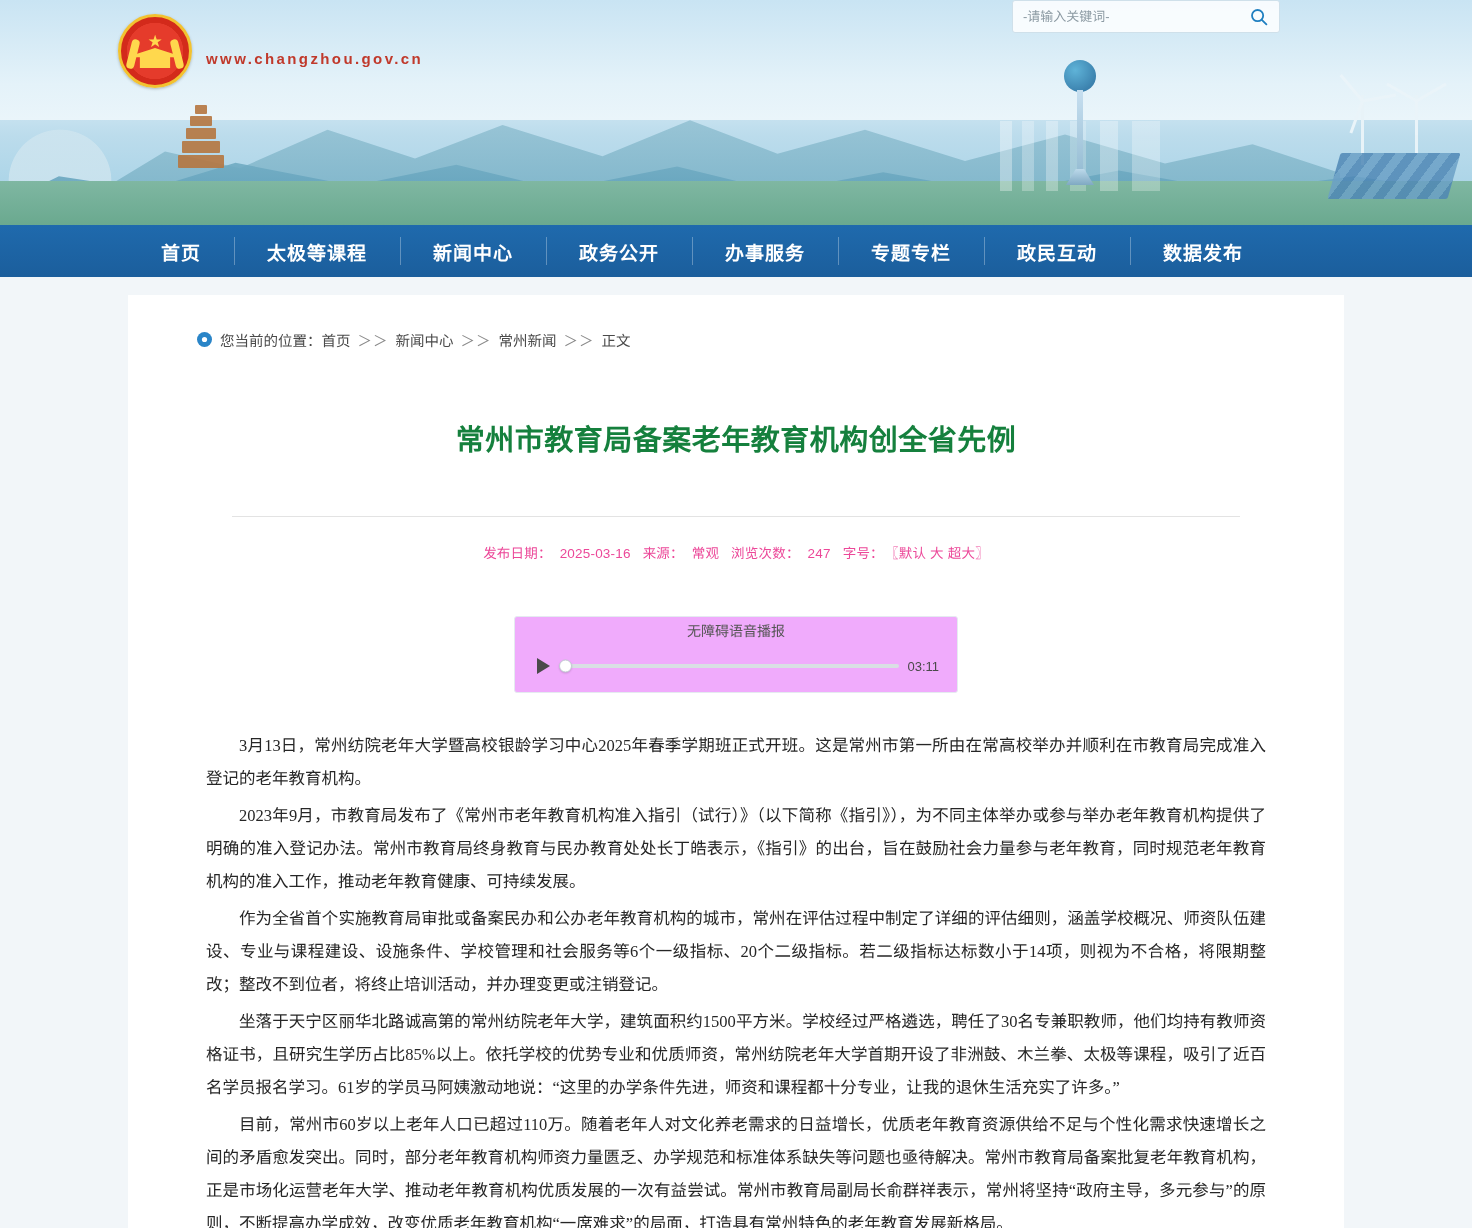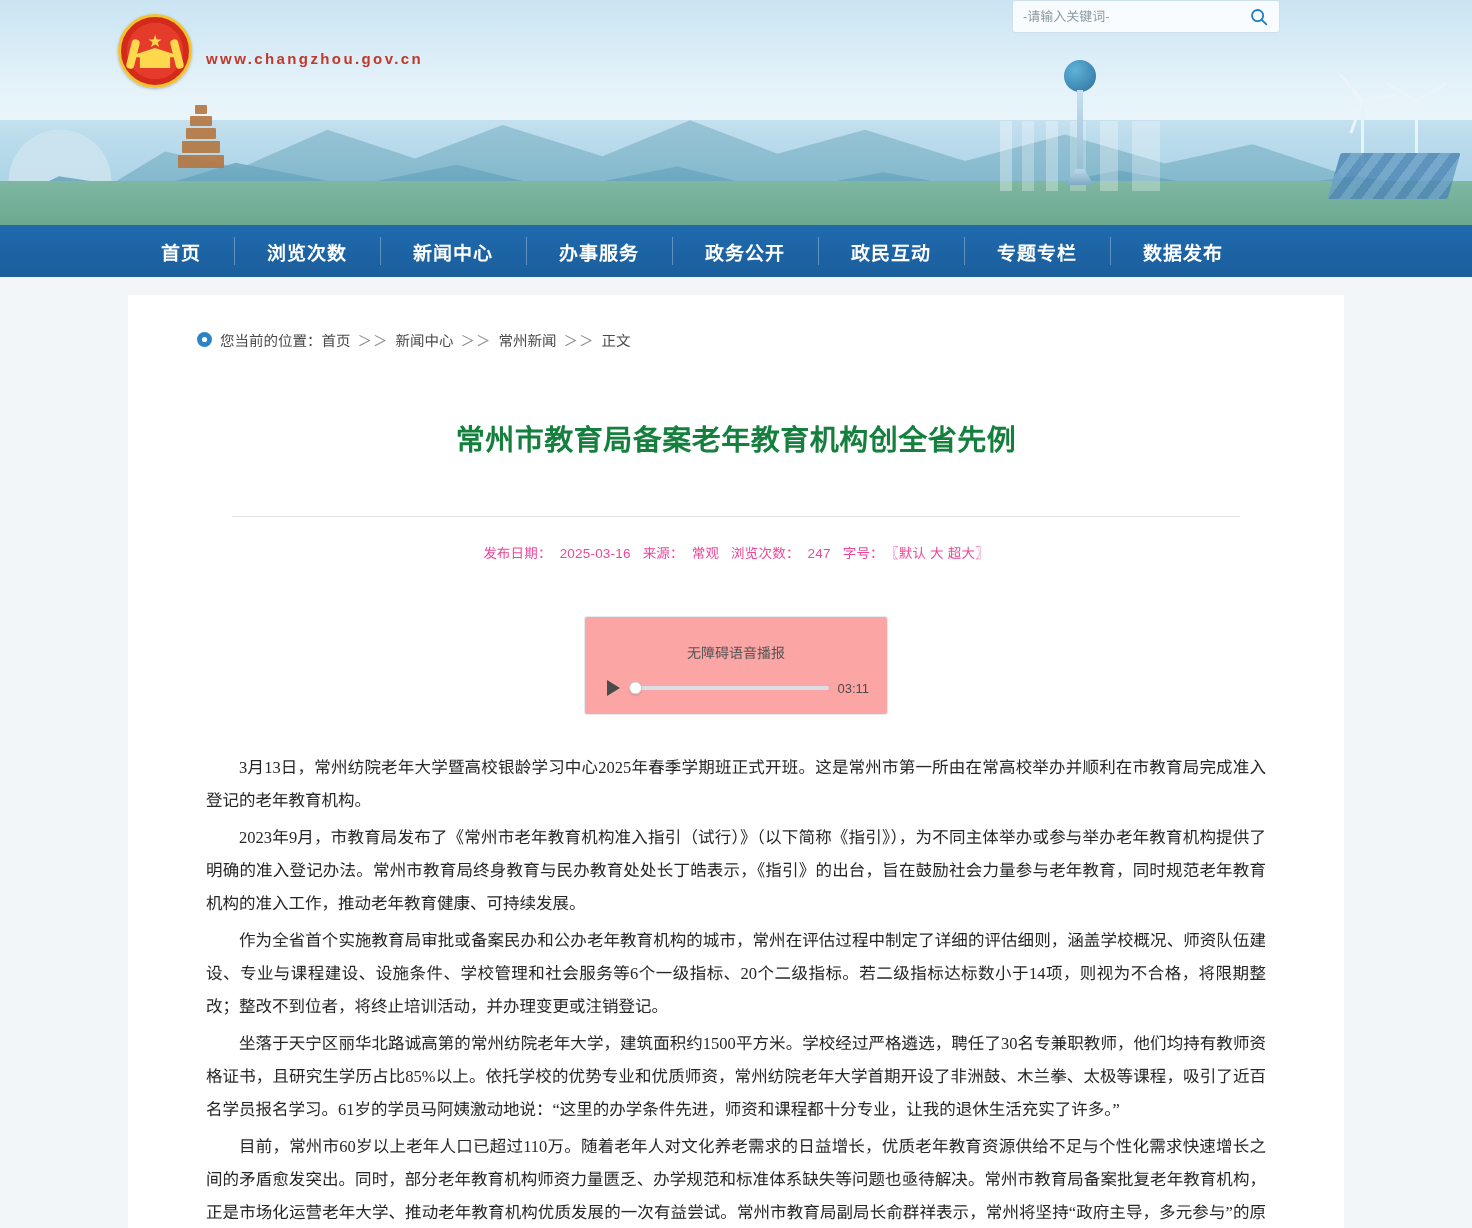--- a/index.html
+++ b/index.html
@@ -221,25 +221,25 @@
     font-size: 13.5px;
     color: #ec4899;
     margin-top: 25px;
     letter-spacing: .2px;
   }
   .meta .item { margin: 0 4px; }
   .meta .fs { cursor: pointer; }
 
   
   .audio-wrap {
-    width: 304px; margin: 54px auto 0;
-    background: #fca5a5;
+    width: 444px; margin: 54px auto 0;
+    background: #f0abfc;
     border: 1px solid #e5ebf0;
     border-radius: 3px;
-    padding: 25px 18px 16px;
+    padding: 3px 18px 16px;
   }
   .audio-title {
     text-align: center; font-size: 14px; color: #555; margin-bottom: 16px;
   }
   .audio-row { display: flex; align-items: center; gap: 8px; }
   .play-btn {
     width: 20px; height: 20px; flex: 0 0 20px; cursor: pointer;
     display: flex; align-items: center; justify-content: center;
   }
   .play-btn .tri {
@@ -329,36 +329,36 @@
       </svg>
     </div>
   </div>
 </div>
 
 <div class="nav">
   <div class="nav-item">
       <span>首页</span>
     </div>
   <div class="nav-item">
-      <span>浏览次数</span>
+      <span>太极等课程</span>
     </div>
   <div class="nav-item">
       <span>新闻中心</span>
     </div>
   <div class="nav-item">
+      <span>政务公开</span>
+    </div>
+  <div class="nav-item">
       <span>办事服务</span>
     </div>
   <div class="nav-item">
-      <span>政务公开</span>
+      <span>专题专栏</span>
     </div>
   <div class="nav-item">
       <span>政民互动</span>
-    </div>
-  <div class="nav-item">
-      <span>专题专栏</span>
     </div>
   <div class="nav-item">
       <span>数据发布</span>
     </div>
 </div>
 
 <div class="page-bg">
   <div class="content-card">
 
     <div class="crumb">

